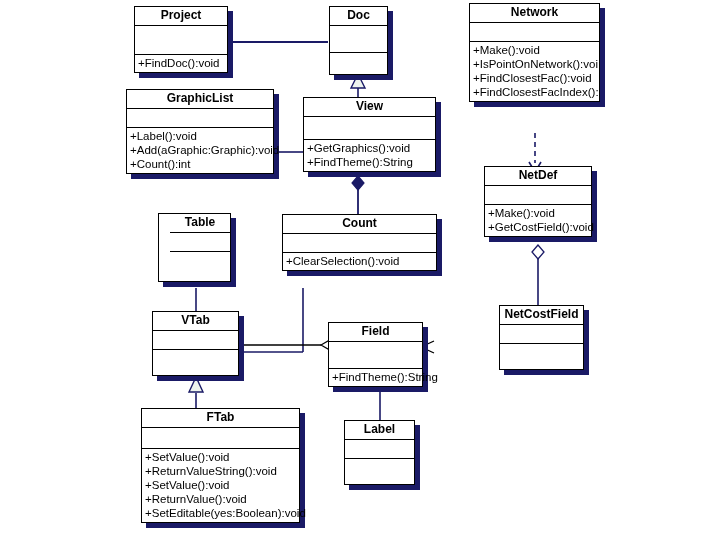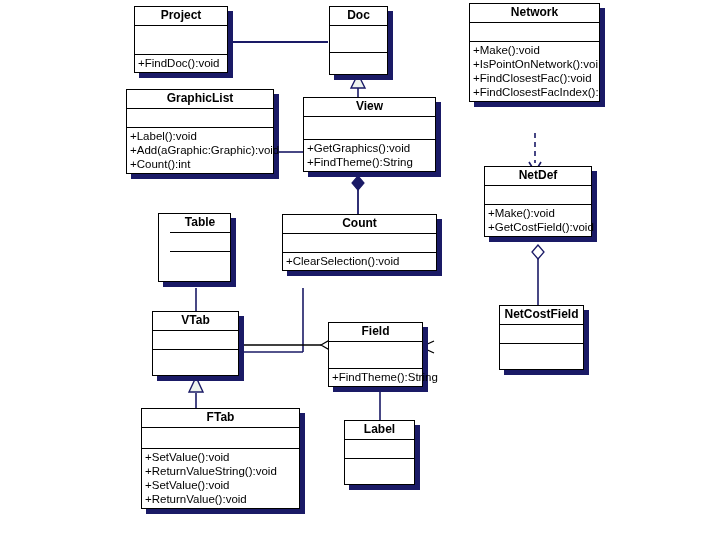--- a/index.html
+++ b/index.html
@@ -246,20 +246,21 @@
   <div class="uml-class" style="left:141px; top:408px; width:159px;">
     <div class="uml-name">FTab</div>
     <div class="uml-attrs">
       <div class="empty-pad" style="height:18px;"></div>
     </div>
     <div class="uml-ops">
       <div class="op">+SetValue():void</div>
       <div class="op">+ReturnValueString():void</div>
       <div class="op">+SetValue():void</div>
       <div class="op">+ReturnValue():void</div>
+      <div class="op">+SetEditable(yes:Boolean):void</div>
     </div>
   </div>
 
   <div class="uml-class" style="left:344px; top:420px; width:71px;">
     <div class="uml-name">Label</div>
     <div class="uml-attrs">
       <div class="empty-pad" style="height:16px;"></div>
     </div>
     <div class="uml-ops">
       <div class="empty-pad" style="height:22px;"></div>

